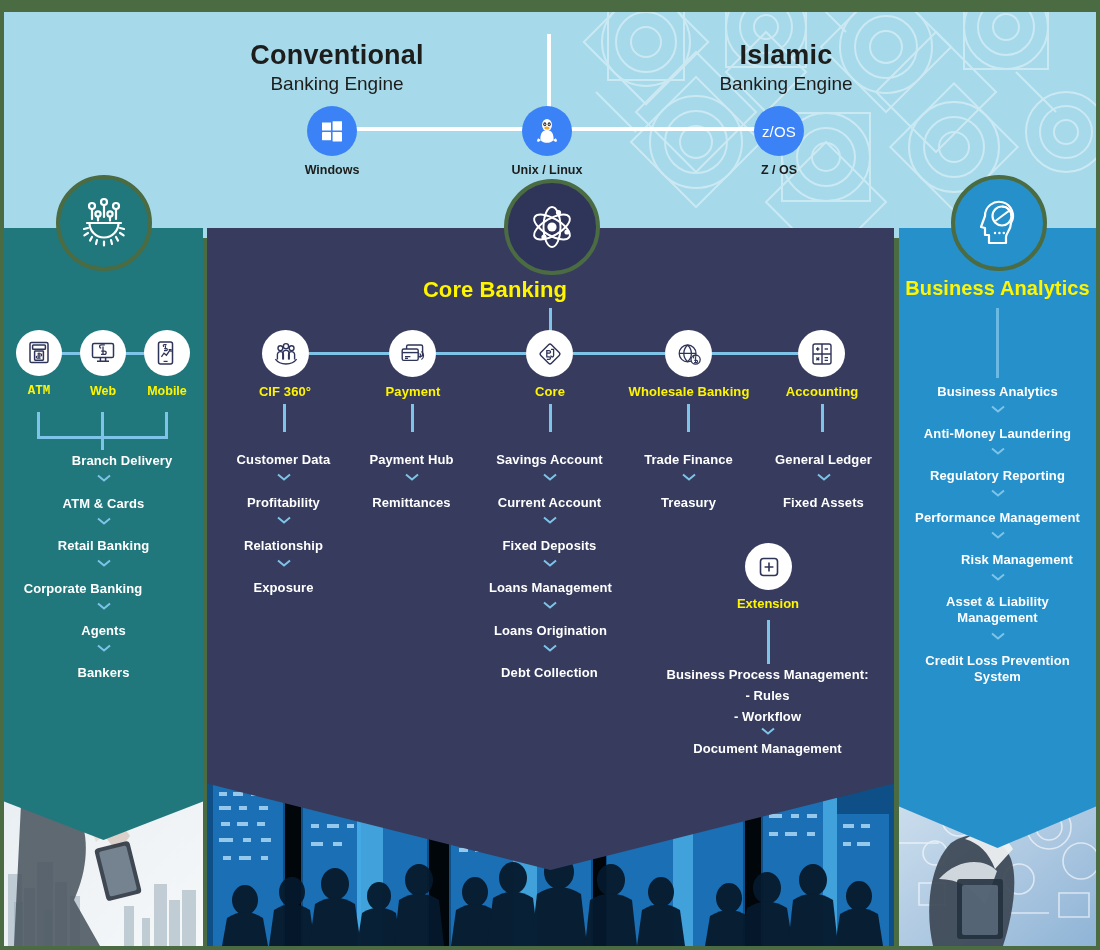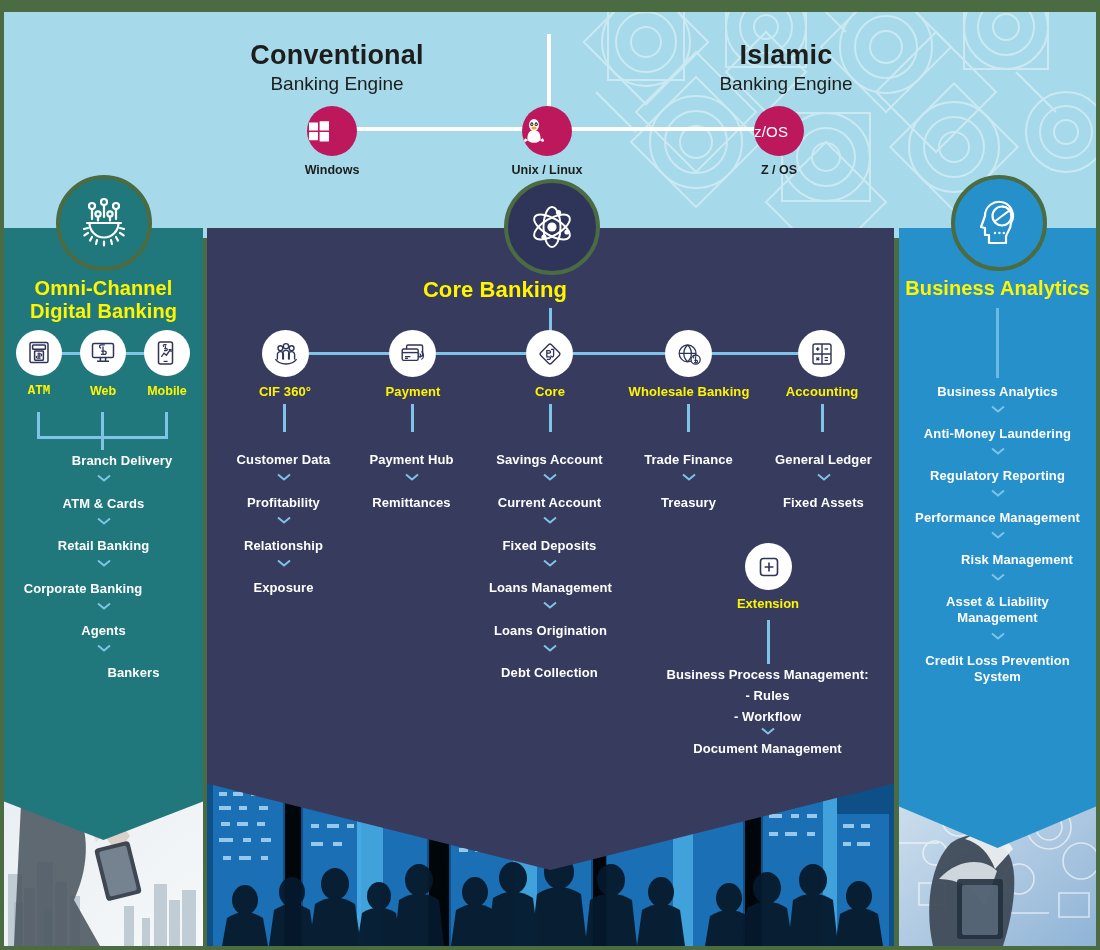--- a/index.html
+++ b/index.html
@@ -36,22 +36,22 @@
     position:absolute; height:4px; background:#ffffff;
   }
   .os-vline{
     position:absolute; width:4px; background:#ffffff;
   }
   .os-node{
     position:absolute; text-align:center; width:120px;
   }
   .os-bubble{
     width:50px; height:50px; border-radius:50%;
-    background:#be185d; margin:0 auto;
-    display:flex; align-items:center; 
+    background:#3b82f6; margin:0 auto;
+    display:flex; align-items:center; justify-content:center;
     color:#fff;
   }
   .os-bubble .zos-text{ font-size:15px; letter-spacing:.2px; }
   .os-label{
     margin-top:7px; font-size:12.5px; font-weight:bold; color:#1d1d1b;
   }
 
   
   .col{ position:absolute; }
 
@@ -458,24 +458,20 @@
         <circle cx="22" cy="19" r="2.6"></circle>
           <circle cx="34" cy="19" r="2.6"></circle>
         <path d="M16 14v10M28 10v12M40 14v10M22 21.6v4M34 21.6v4"></path>
         <path d="M11 28h34"></path>
         <path d="M13.5 28 A14.5 14.5 0 0 0 42.5 28"></path>
         <path d="M12 33l-4 1M12 38l-3.6 2.4M16 42l-2 3.6M21 45l-1 4M28 46.5v4M35 45l1 4M40 42l2 3.6M44 38l3.6 2.4M44 33l4 1"></path>
       </svg>
     </span>
   </div>
 
-  <div class="col-heading head-left">
-    <div>Omni-Channel</div>
-    <div>Digital Banking</div>
-  </div>
 
   <div class="chan-row">
     <div class="chan-line" style="left:57px; width:30px;"></div>
     <div class="chan-line" style="left:120px; width:30px;"></div>
 
     <div class="chan" style="left:12px; top:0;">
       <span>
         <svg class="icon" width="26" height="26" viewBox="0 0 26 26" fill="none" stroke="#2f3459" stroke-width="1.5">
           <rect x="4" y="2.5" width="18" height="20" rx="1.6"></rect>
           <rect x="6.6" y="5" width="12.8" height="4.2" rx="0.8"></rect>
@@ -539,21 +535,21 @@
     <svg width="14" height="8" viewBox="0 0 14 8" fill="none" stroke="#7ec4e8" stroke-width="2">
         <path d="M1 1.5 7 6.5 13 1.5"></path>
       </svg>
   </div>
   <div class="flow-item" style="left:4px; top:623px; width:199px;">Agents</div>
   <div class="chev" style="left:4px; top:644px; width:199px;">
     <svg width="14" height="8" viewBox="0 0 14 8" fill="none" stroke="#7ec4e8" stroke-width="2">
         <path d="M1 1.5 7 6.5 13 1.5"></path>
       </svg>
   </div>
-  <div class="flow-item" style="left:4px; top:665px; width:199px;margin-left:30px;">Bankers</div>
+  <div class="flow-item" style="left:4px; top:665px; width:199px;">Bankers</div>
 
   <div class="col col-center"></div>
   <div class="col-center-arrow"></div>
 
   <div class="badge badge-center">
     <span>
       <svg class="icon" width="56" height="56" viewBox="0 0 56 56" fill="none" stroke="#ffffff" stroke-width="1.9">
         <ellipse cx="28" cy="28" rx="20" ry="8.5" transform="rotate(30 28 28)"></ellipse>
         <ellipse cx="28" cy="28" rx="20" ry="8.5" transform="rotate(-30 28 28)"></ellipse>
         <ellipse cx="28" cy="28" rx="20" ry="8.5" transform="rotate(90 28 28)"></ellipse>

